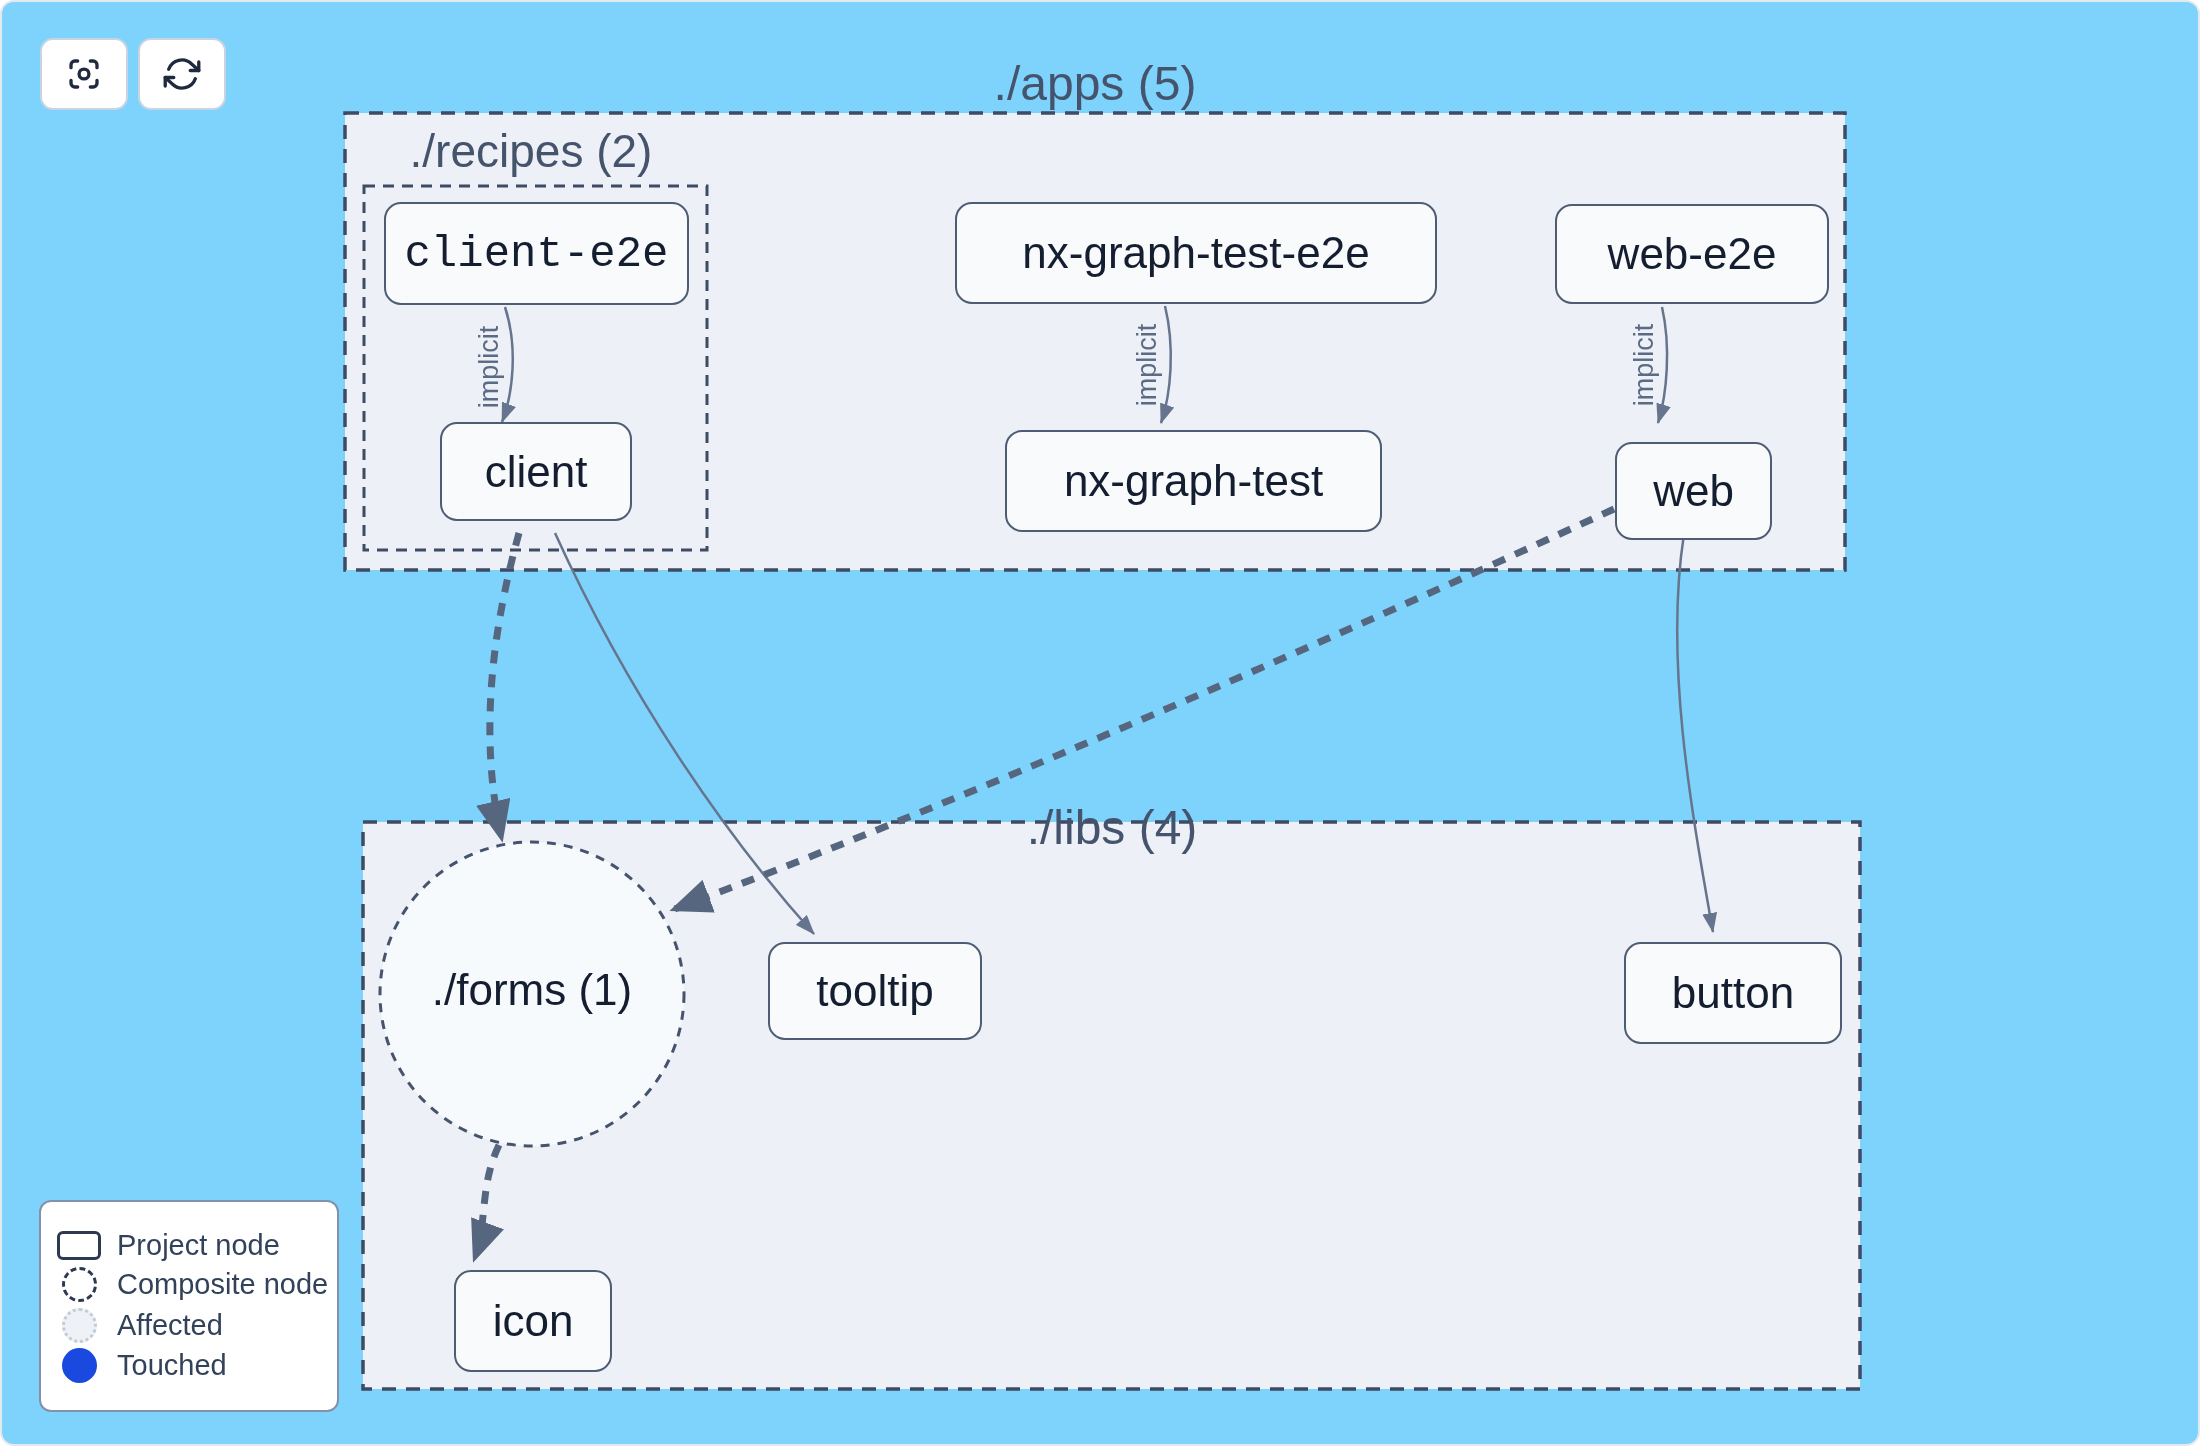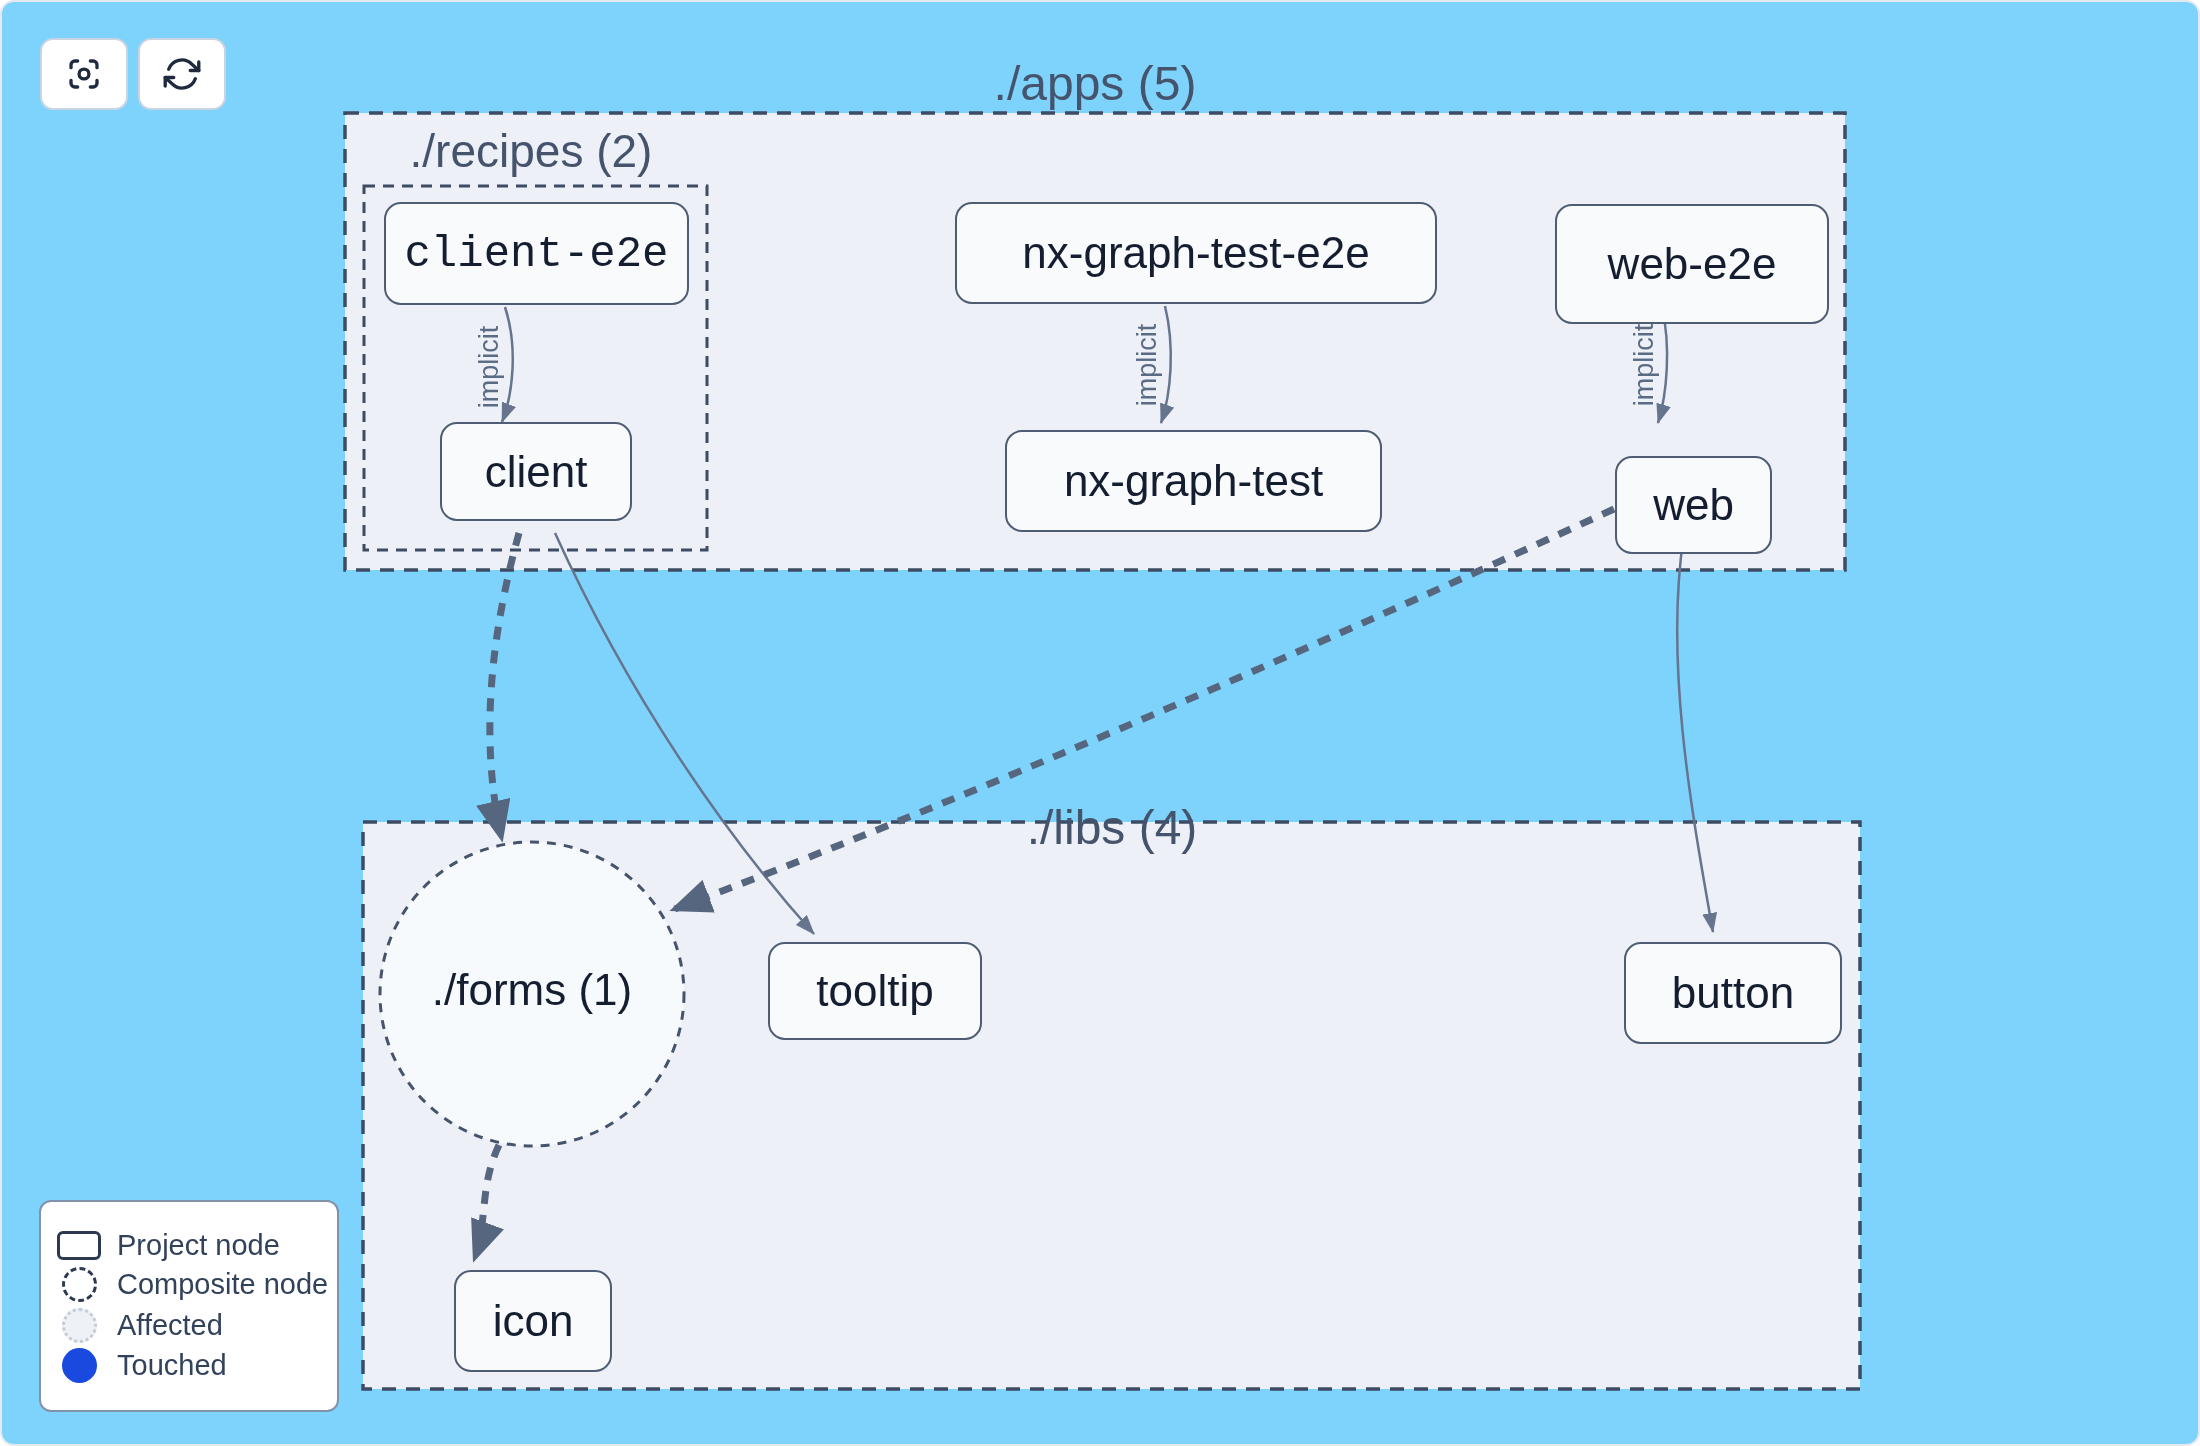--- a/index.html
+++ b/index.html
@@ -19,24 +19,24 @@
   .group-label{position:absolute;z-index:3;text-align:center;color:#45546c;}
   #lbl-apps{left:843px;top:54px;width:500px;font-size:48px;}
   #lbl-recipes{left:329px;top:122px;width:400px;font-size:46px;}
   #lbl-libs{left:860px;top:758px;width:500px;font-size:48px;margin-top:40px;}
 
   
   .node{position:absolute;z-index:2;background:#f8fafc;border:2px solid #4e5c74;border-radius:17px;
     display:flex;align-items:center;justify-content:center;font-size:44px;color:#141e30;cursor:pointer;box-sizing:border-box;}
   #n-client-e2e{left:382px;top:200px;width:305px;height:103px;font-family:Liberation Mono, monospace;}
   #n-nx-graph-test-e2e{left:953px;top:200px;width:482px;height:102px;}
-  #n-web-e2e{left:1553px;top:202px;width:274px;height:120px;}
+  #n-web-e2e{left:1553px;top:202px;width:274px;height:100px;}
   #n-client{left:438px;top:420px;width:192px;height:99px;}
   #n-nx-graph-test{left:1003px;top:428px;width:377px;height:102px;}
-  #n-web{left:1613px;top:454px;width:157px;height:98px;text-align:right;}
+  #n-web{left:1613px;top:440px;width:157px;height:98px;text-align:right;}
   #n-tooltip{left:766px;top:940px;width:214px;height:98px;}
   #n-button{left:1622px;top:940px;width:218px;height:102px;}
   #n-icon{left:452px;top:1268px;width:158px;height:102px;}
 
   
   #lbl-forms{position:absolute;left:378px;top:963px;width:304px;z-index:2;text-align:center;font-size:44px;color:#141e30;cursor:pointer;}
 
   
   .edge-label{position:absolute;z-index:3;width:130px;height:30px;text-align:center;
     font-size:27px;color:#5b6b84;transform:rotate(-90deg);transform-origin:center;line-height:30px;}

